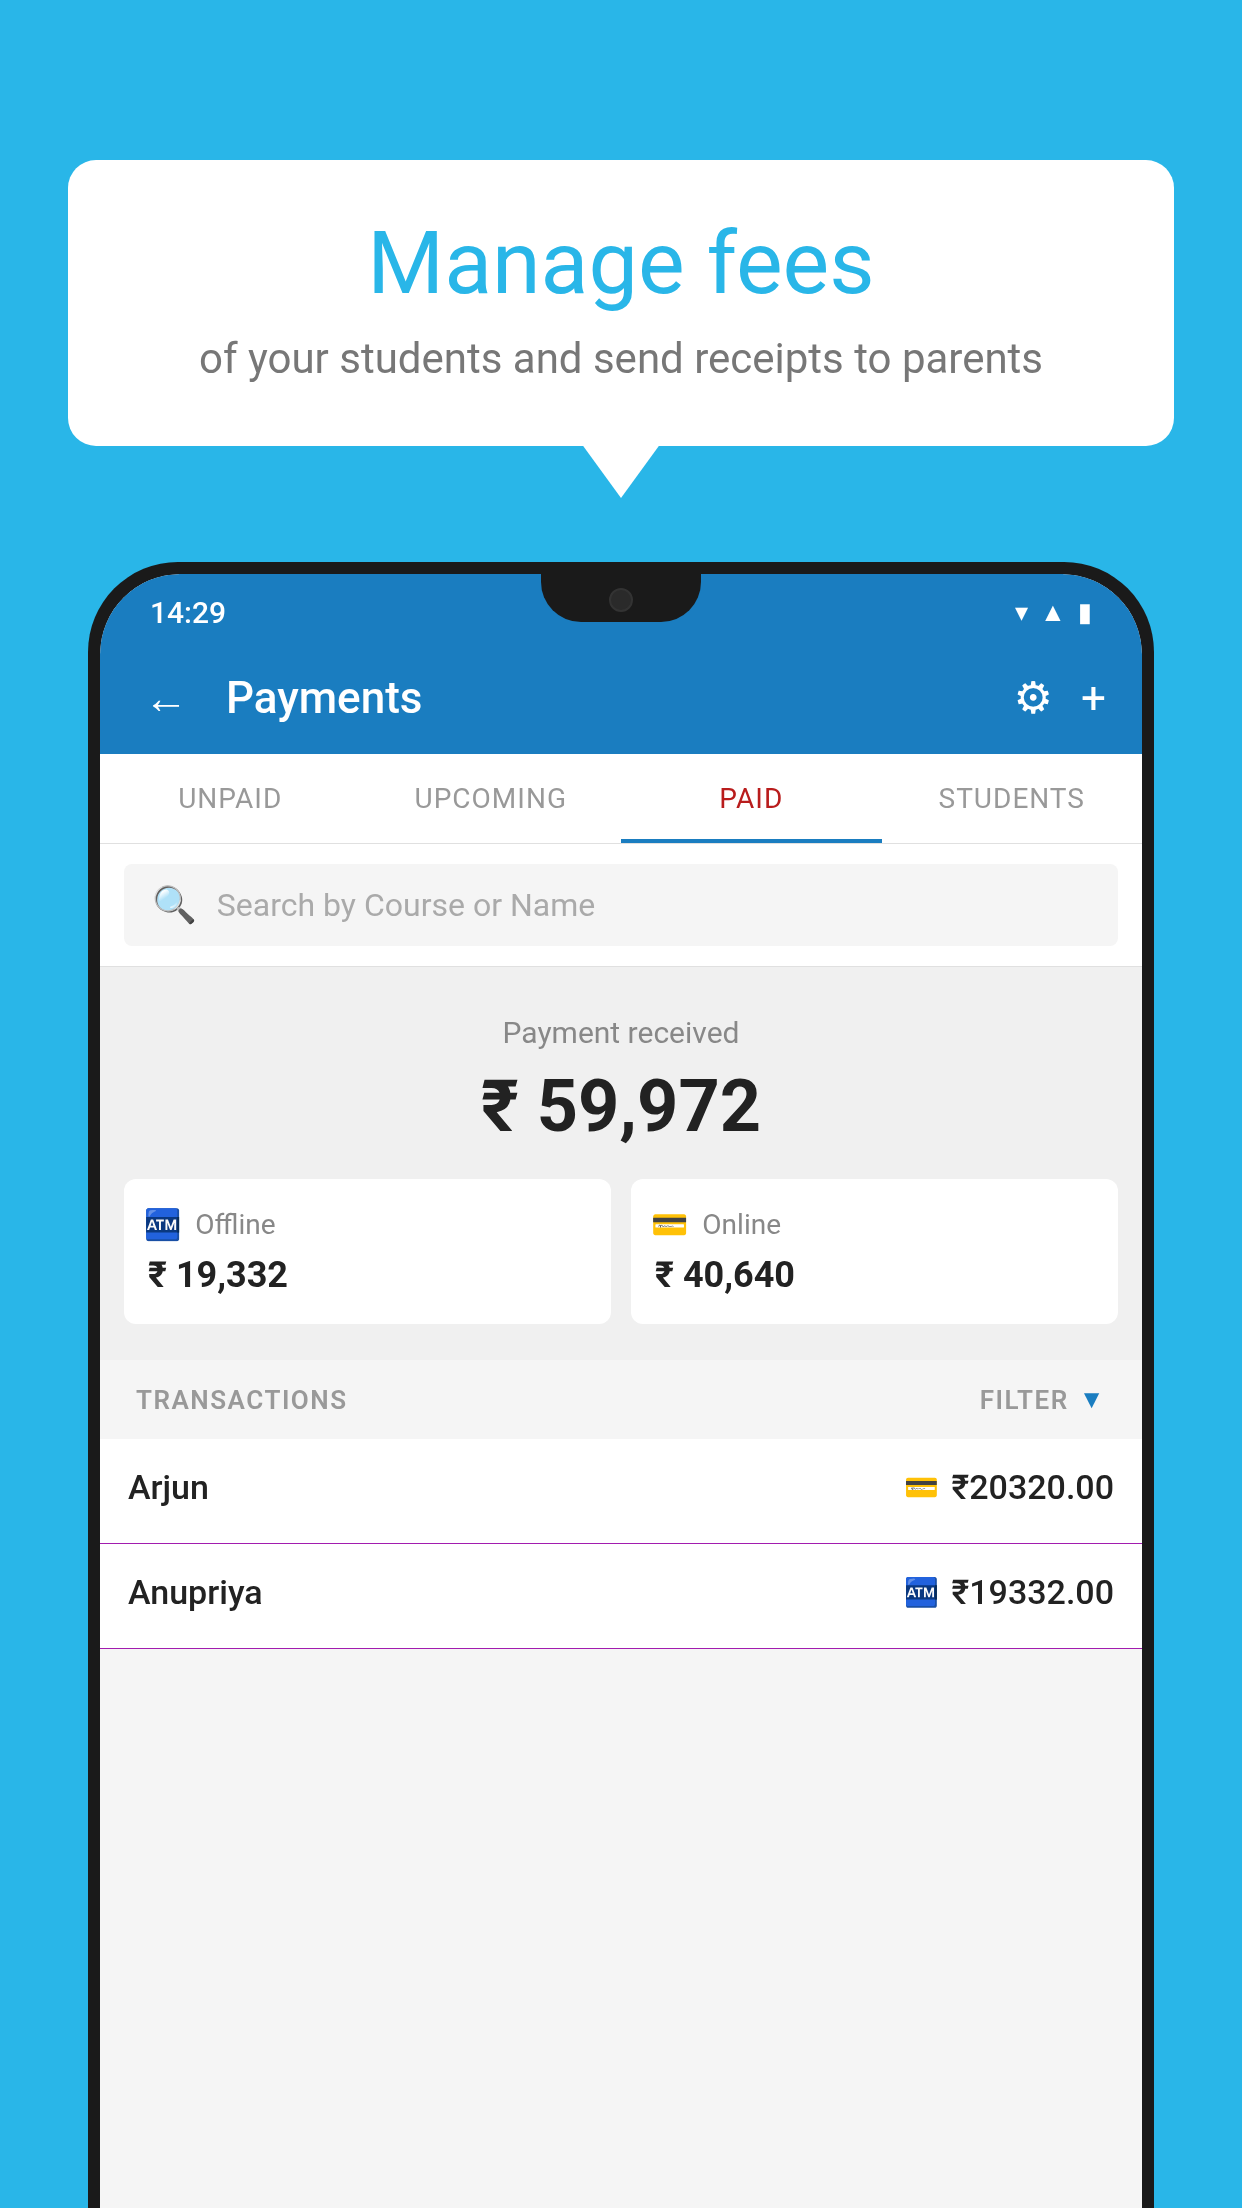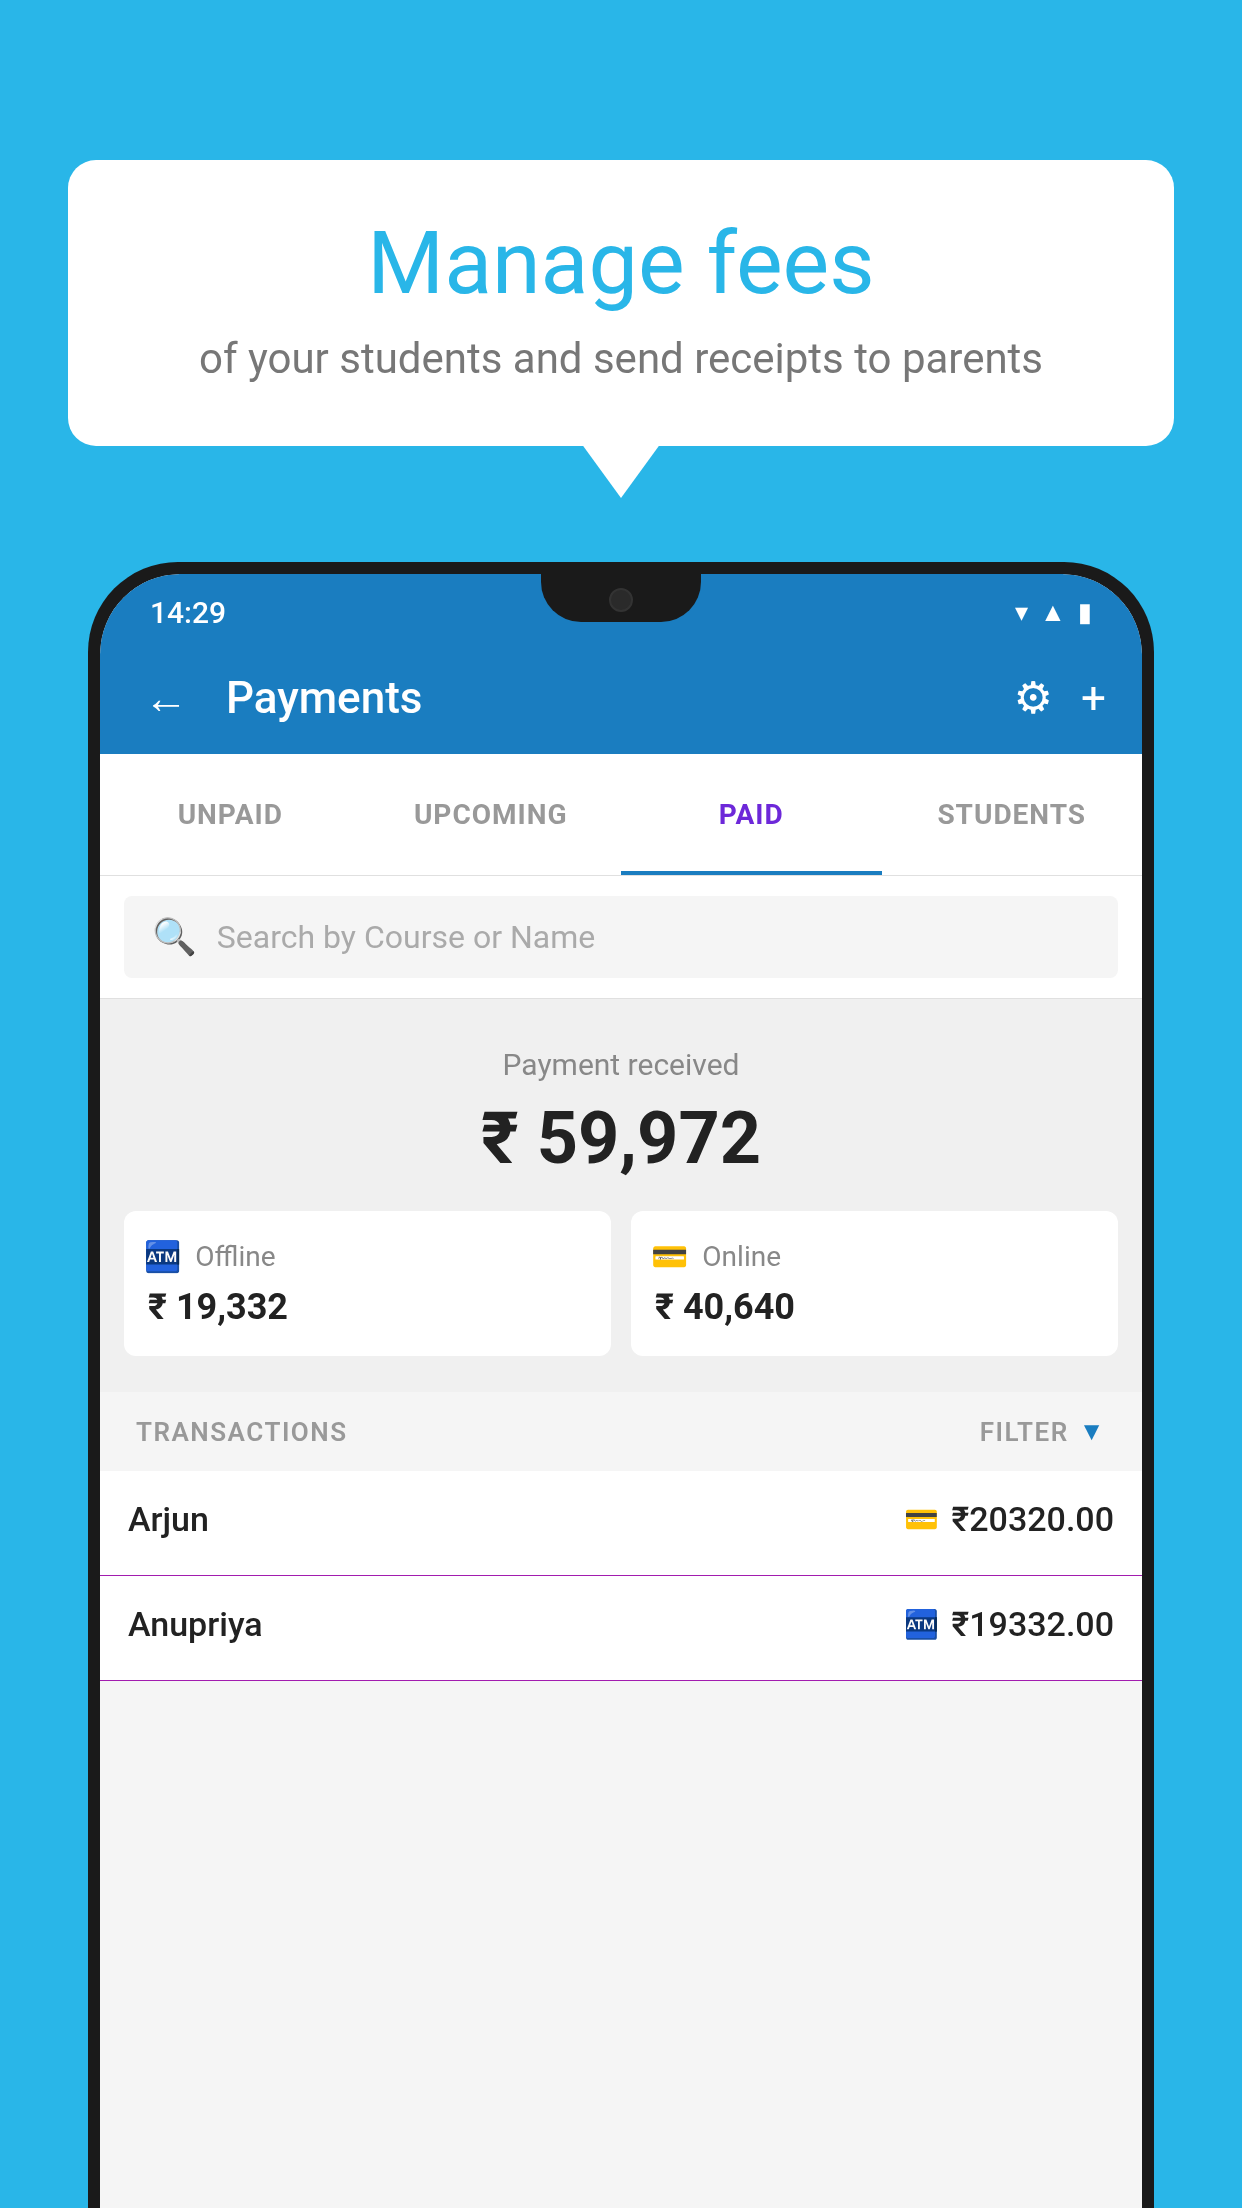--- a/index.html
+++ b/index.html
@@ -185,31 +185,31 @@
     
     .tabs {
       background: white;
       display: flex;
       border-bottom: 1px solid #e0e0e0;
     }
 
     .tab {
       flex: 1;
       text-align: center;
-      padding: 44px 10px;
+      padding: 28px 10px;
       font-size: 28px;
-      font-weight: 700;
+      font-weight: 400;
       color: #999;
       letter-spacing: 1px;
       cursor: pointer;
       position: relative;
     }
 
     .tab.active {
-      color: #6d28d9;
+      color: #b91c1c;
     }
 
     .tab.active::after {
       content: '';
       position: absolute;
       bottom: 0;
       left: 0;
       right: 0;
       height: 4px;
       background: #1a7dc0;

